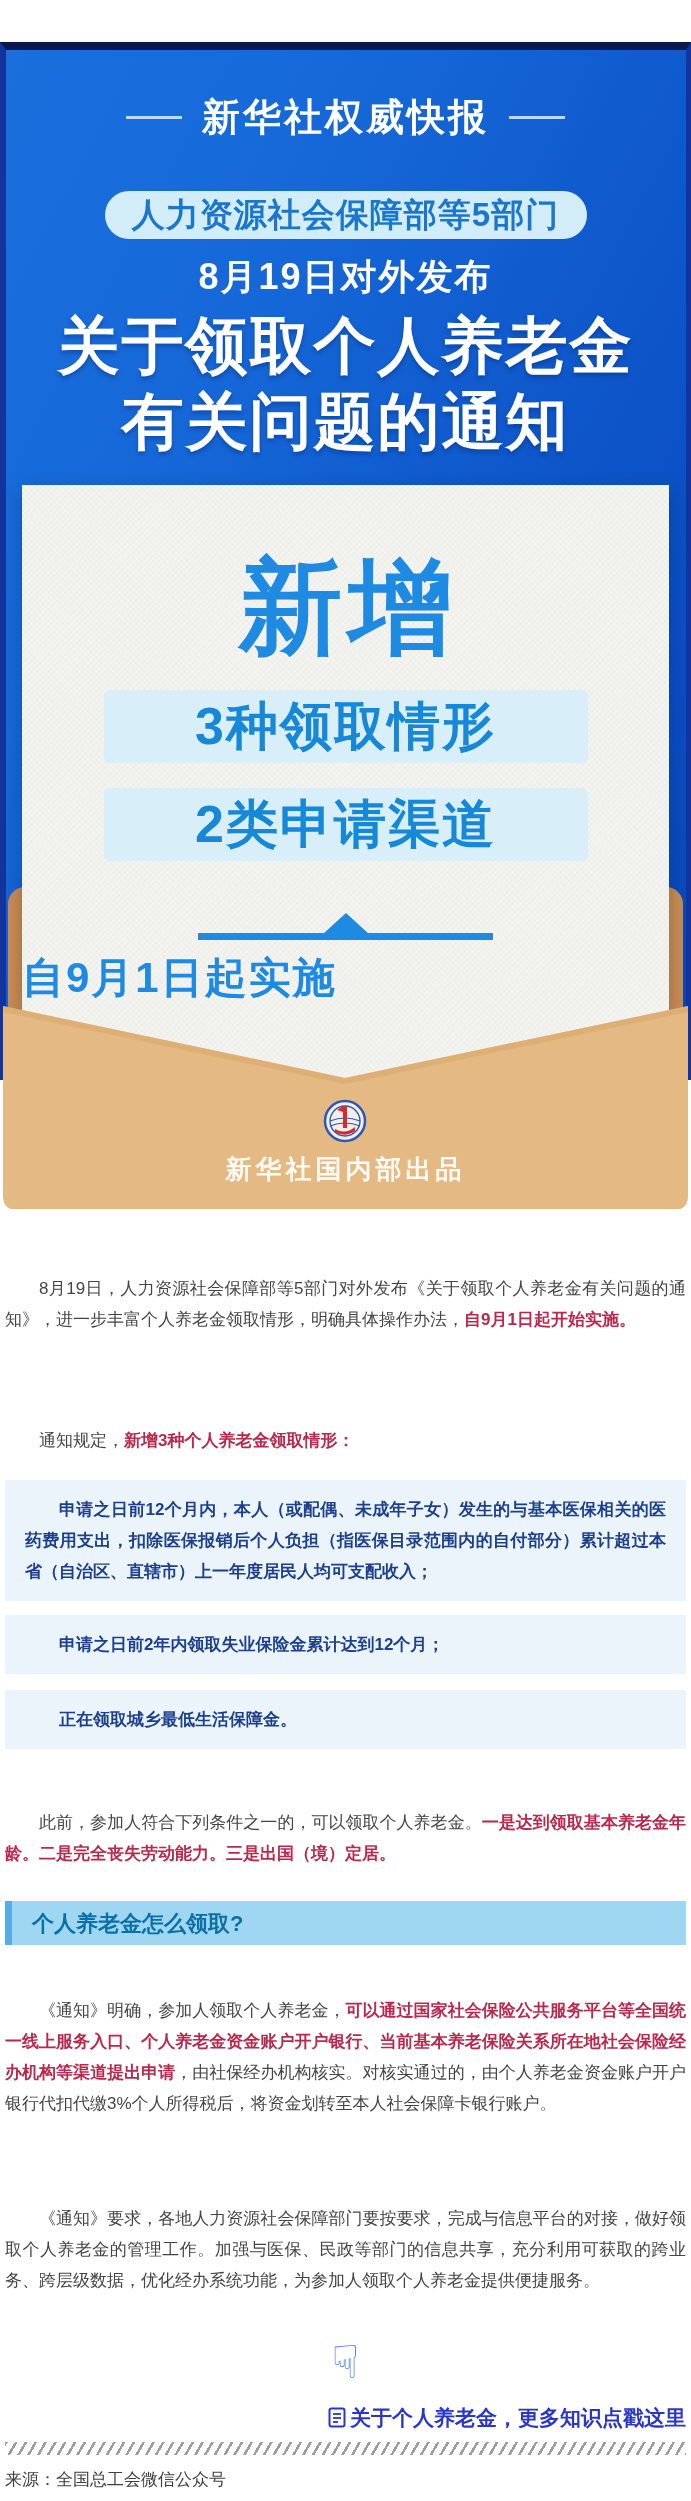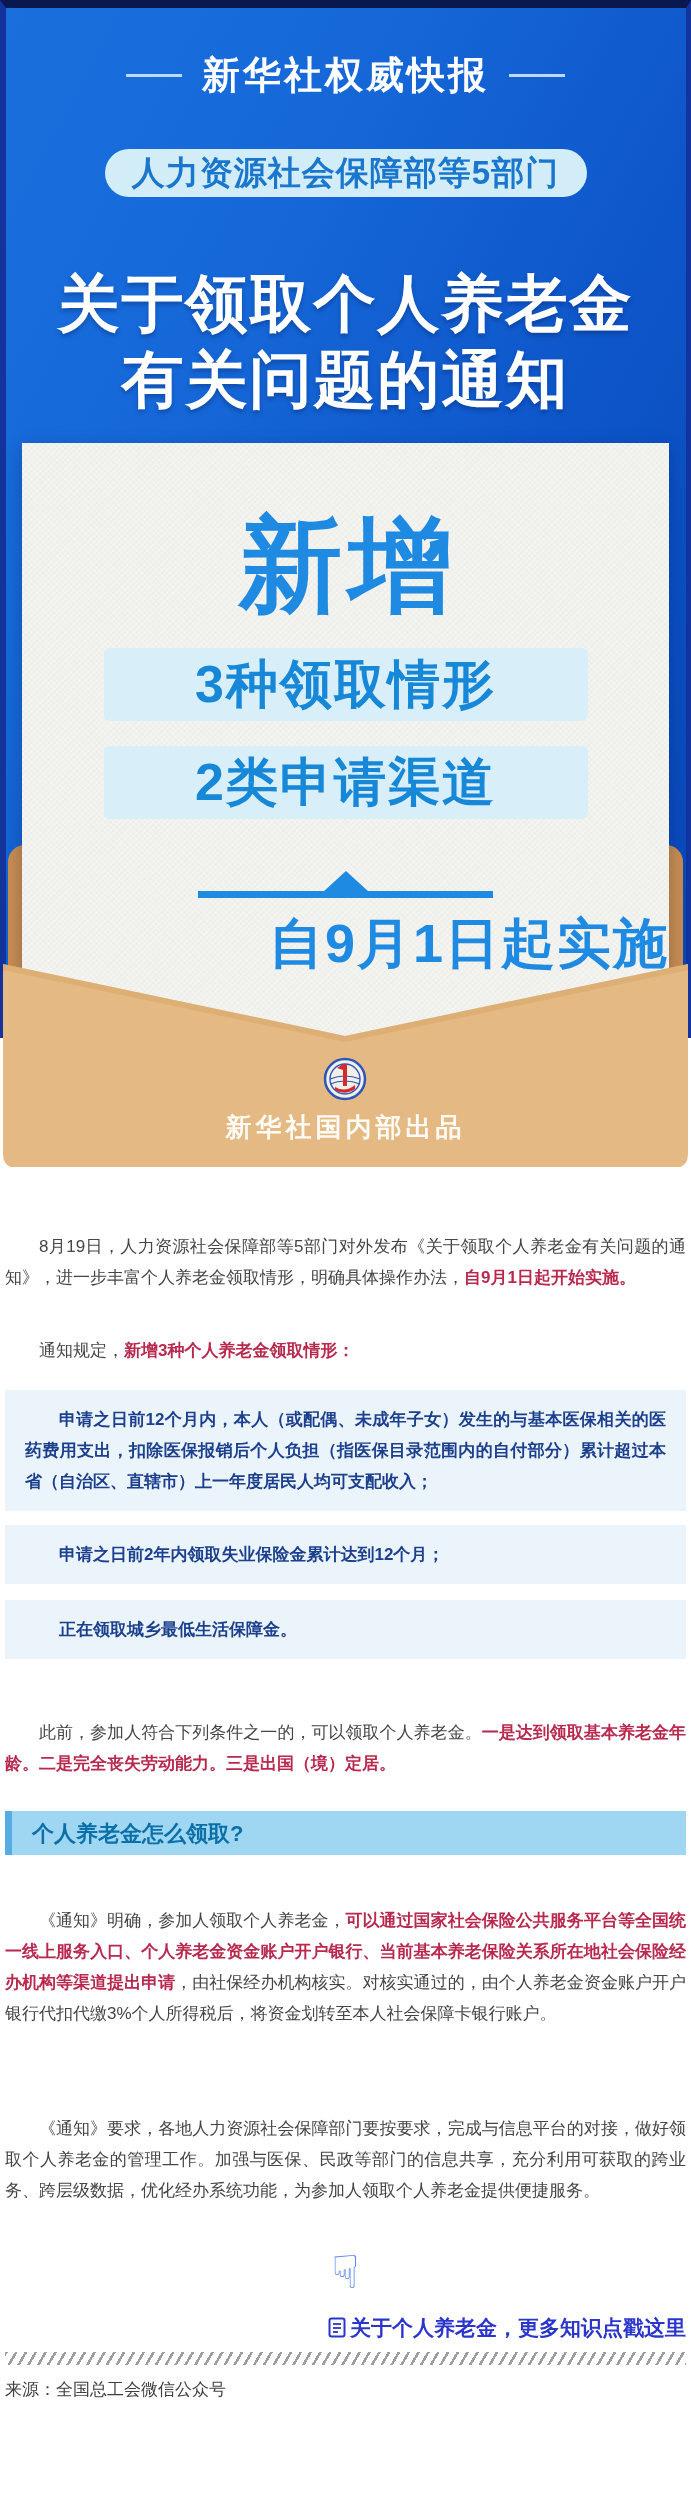--- a/index.html
+++ b/index.html
@@ -7,21 +7,21 @@
     --navy:#0c1b5e; --azure:#1e8ae2; --pill-bg:#d2edf8; --pill-text:#1b77cd;
     --band-bg:#d8eef8; --paper:#f4f4f1; --kraft:#e5b983; --tab:#c88c51;
     --red:#b9294e; --body-text:#454545; --boxblue:#1c3f8e; --boxbg:#ebf4fa;
     --secbg:#9fd7f3; --secaccent:#54ade4; --sectext:#0b70a8; --link:#2a35cc;
   }
   html,body{margin:0;padding:0;}
   body{width:691px;background:#ffffff;font-family:"Liberation Sans","DejaVu Sans",sans-serif;}
   .page{width:691px;height:2501px;overflow:hidden;background:#fff;}
 
   
-  .poster{position:relative;width:691px;height:1167px;overflow:hidden;background:#fff;}
+  .poster{position:relative;width:691px;height:1167px;overflow:hidden;background:#fff;margin-top:42px;}
   .poster-blue{position:absolute;left:0;top:0;width:691px;height:1038px;
     background:linear-gradient(118deg,#1a6fdd 0%,var(--poster-blue1) 30%,#0d55c9 65%,var(--poster-blue2) 100%);
     border-top:8px solid #0a1850;border-left:6px solid #13349c;border-right:5px solid #13349c;box-sizing:border-box;}
   .poster-head{position:absolute;top:50px;left:0;width:100%;display:flex;align-items:center;justify-content:center;gap:20px;}
   .dash{width:56px;height:3px;background:#cfe6ff;opacity:.9;}
   .poster-head-text{color:#fff;font-size:38px;font-weight:800;letter-spacing:3px;}
   .pill{position:absolute;top:149px;left:50%;transform:translateX(-50%);
     width:482px;height:48px;border-radius:26px;background:var(--pill-bg);
     display:flex;align-items:center;justify-content:center;
     color:var(--pill-text);font-size:33px;font-weight:800;letter-spacing:1px;}
@@ -43,33 +43,33 @@
   .big-word{margin-top:70px;text-align:center;font-size:104px;line-height:104px;
     font-weight:900;color:var(--azure);letter-spacing:6px;text-indent:6px;}
   .band{margin:31px auto 0;width:484px;height:73px;border-radius:6px;background:var(--band-bg);
     display:flex;align-items:center;justify-content:center;
     color:#1787d8;font-size:52px;font-weight:900;letter-spacing:2px;text-align:right;}
   .band.second{margin-top:25px;}
   .ribbon{position:relative;margin:72px auto 0;width:295px;height:7px;background:var(--azure);}
   .ribbon-tri{position:absolute;left:50%;top:-20px;transform:translateX(-50%);
     width:0;height:0;border-left:23px solid transparent;border-right:23px solid transparent;
     border-bottom:21px solid var(--azure);}
-  .effective{margin-top:10px;text-align:right;color:var(--azure);font-size:54px;font-weight:900;letter-spacing:2px;padding-left:14px;}
+  .effective{margin-top:10px;text-align:left;color:var(--azure);font-size:42px;font-weight:900;letter-spacing:2px;}
   
   .envelope{position:absolute;left:3px;top:956px;width:685px;height:212px;}
   .logo{position:absolute;left:323px;top:1057px;width:44px;height:44px;}
   .producer{position:absolute;top:1110px;left:0;width:100%;text-align:center;
     color:#fdfbf6;font-size:26px;font-weight:600;letter-spacing:4px;}
 
   
   .article{padding:0 5px;color:var(--body-text);font-size:17px;line-height:31px;}
   .para{margin:0;text-indent:2em;text-align:justify;}
   .seg-r{color:var(--red);font-weight:700;}
   .seg-b{color:var(--boxblue);font-weight:700;}
-  .p1{margin-top:64px;} .p2{margin-top:42px;} .p3{margin-top:58px;}
+  .p1{margin-top:64px;} .p2{margin-top:90px;} .p3{margin-top:58px;}
   .p4{margin-top:50px;} .p5{margin-top:84px;}
   .infobox{background:var(--boxbg);padding:14px 20px;text-indent:2em;text-align:justify;}
   .box1{margin-top:24px;} .box2{margin-top:14px;} .box3{margin-top:16px;}
   .sec-header{margin-top:32px;height:44px;display:flex;align-items:center;
     background:var(--secbg);border-left:7px solid var(--secaccent);padding-left:20px;
     color:var(--sectext);font-size:22px;font-weight:800;}
   .hand-row{margin-top:42px;text-align:center;}
   .hand{font-size:46px;line-height:48px;color:#5b86f5;font-family:"DejaVu Sans",sans-serif;}
   .link-row{margin-top:14px;display:flex;align-items:center;justify-content:flex-end;gap:4px;cursor:pointer;}
   .link-text{color:var(--link);font-size:21px;font-weight:800;}
@@ -85,20 +85,21 @@
   <div class="poster">
     <div class="poster-blue"></div>
 
     <div class="poster-head">
       <div class="dash"></div>
       <div class="poster-head-text">新华社权威快报</div>
       <div class="dash"></div>
     </div>
 
     <div class="pill">人力资源社会保障部等5部门</div>
+    <div class="poster-date">8月19日对外发布</div>
 
     <div class="poster-title">
       <div>关于领取个人养老金</div>
       <div>有关问题的通知</div>
     </div>
 
     <div class="tab left"></div>
     <div class="tab right"></div>
 
     <div class="paper">

